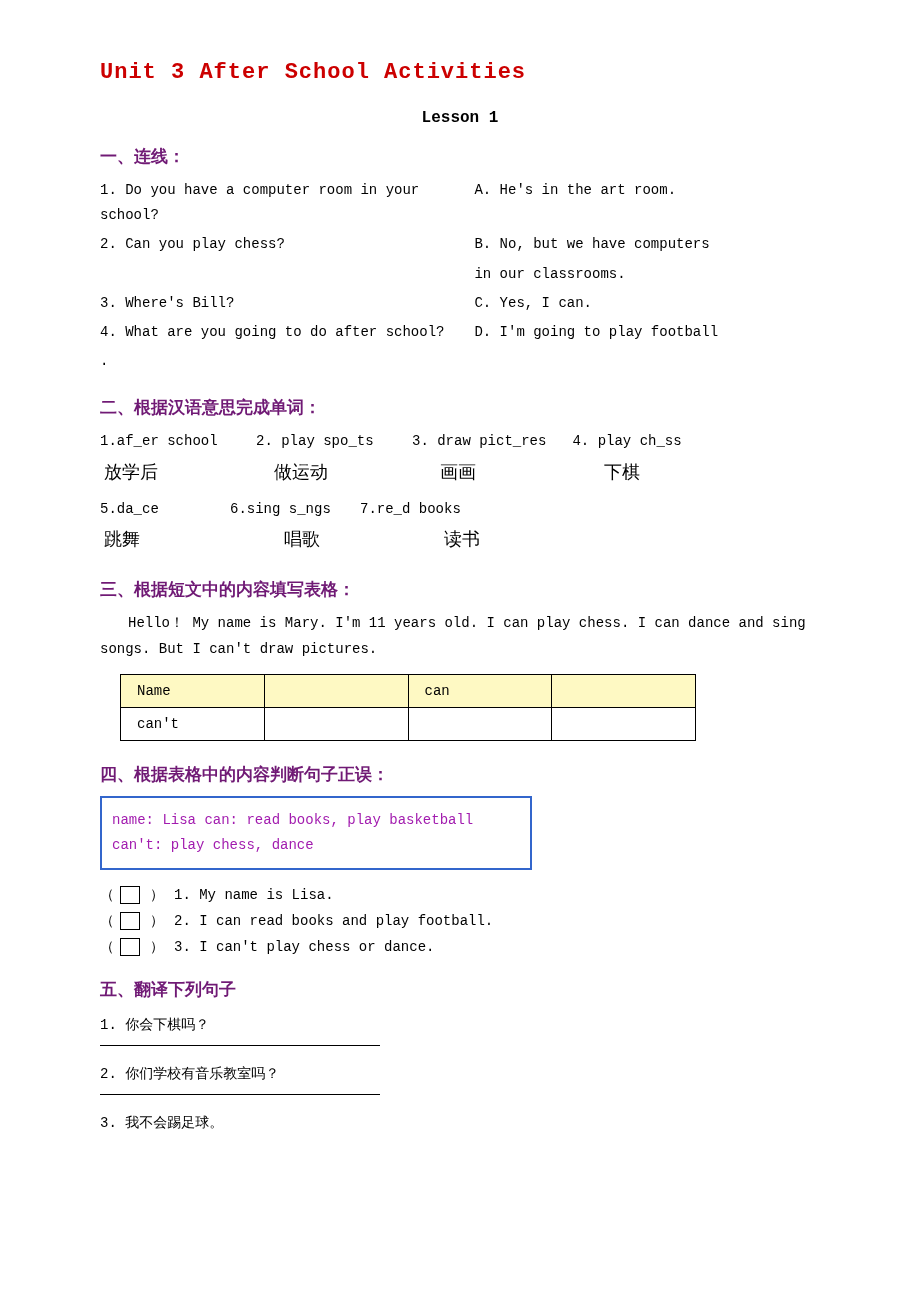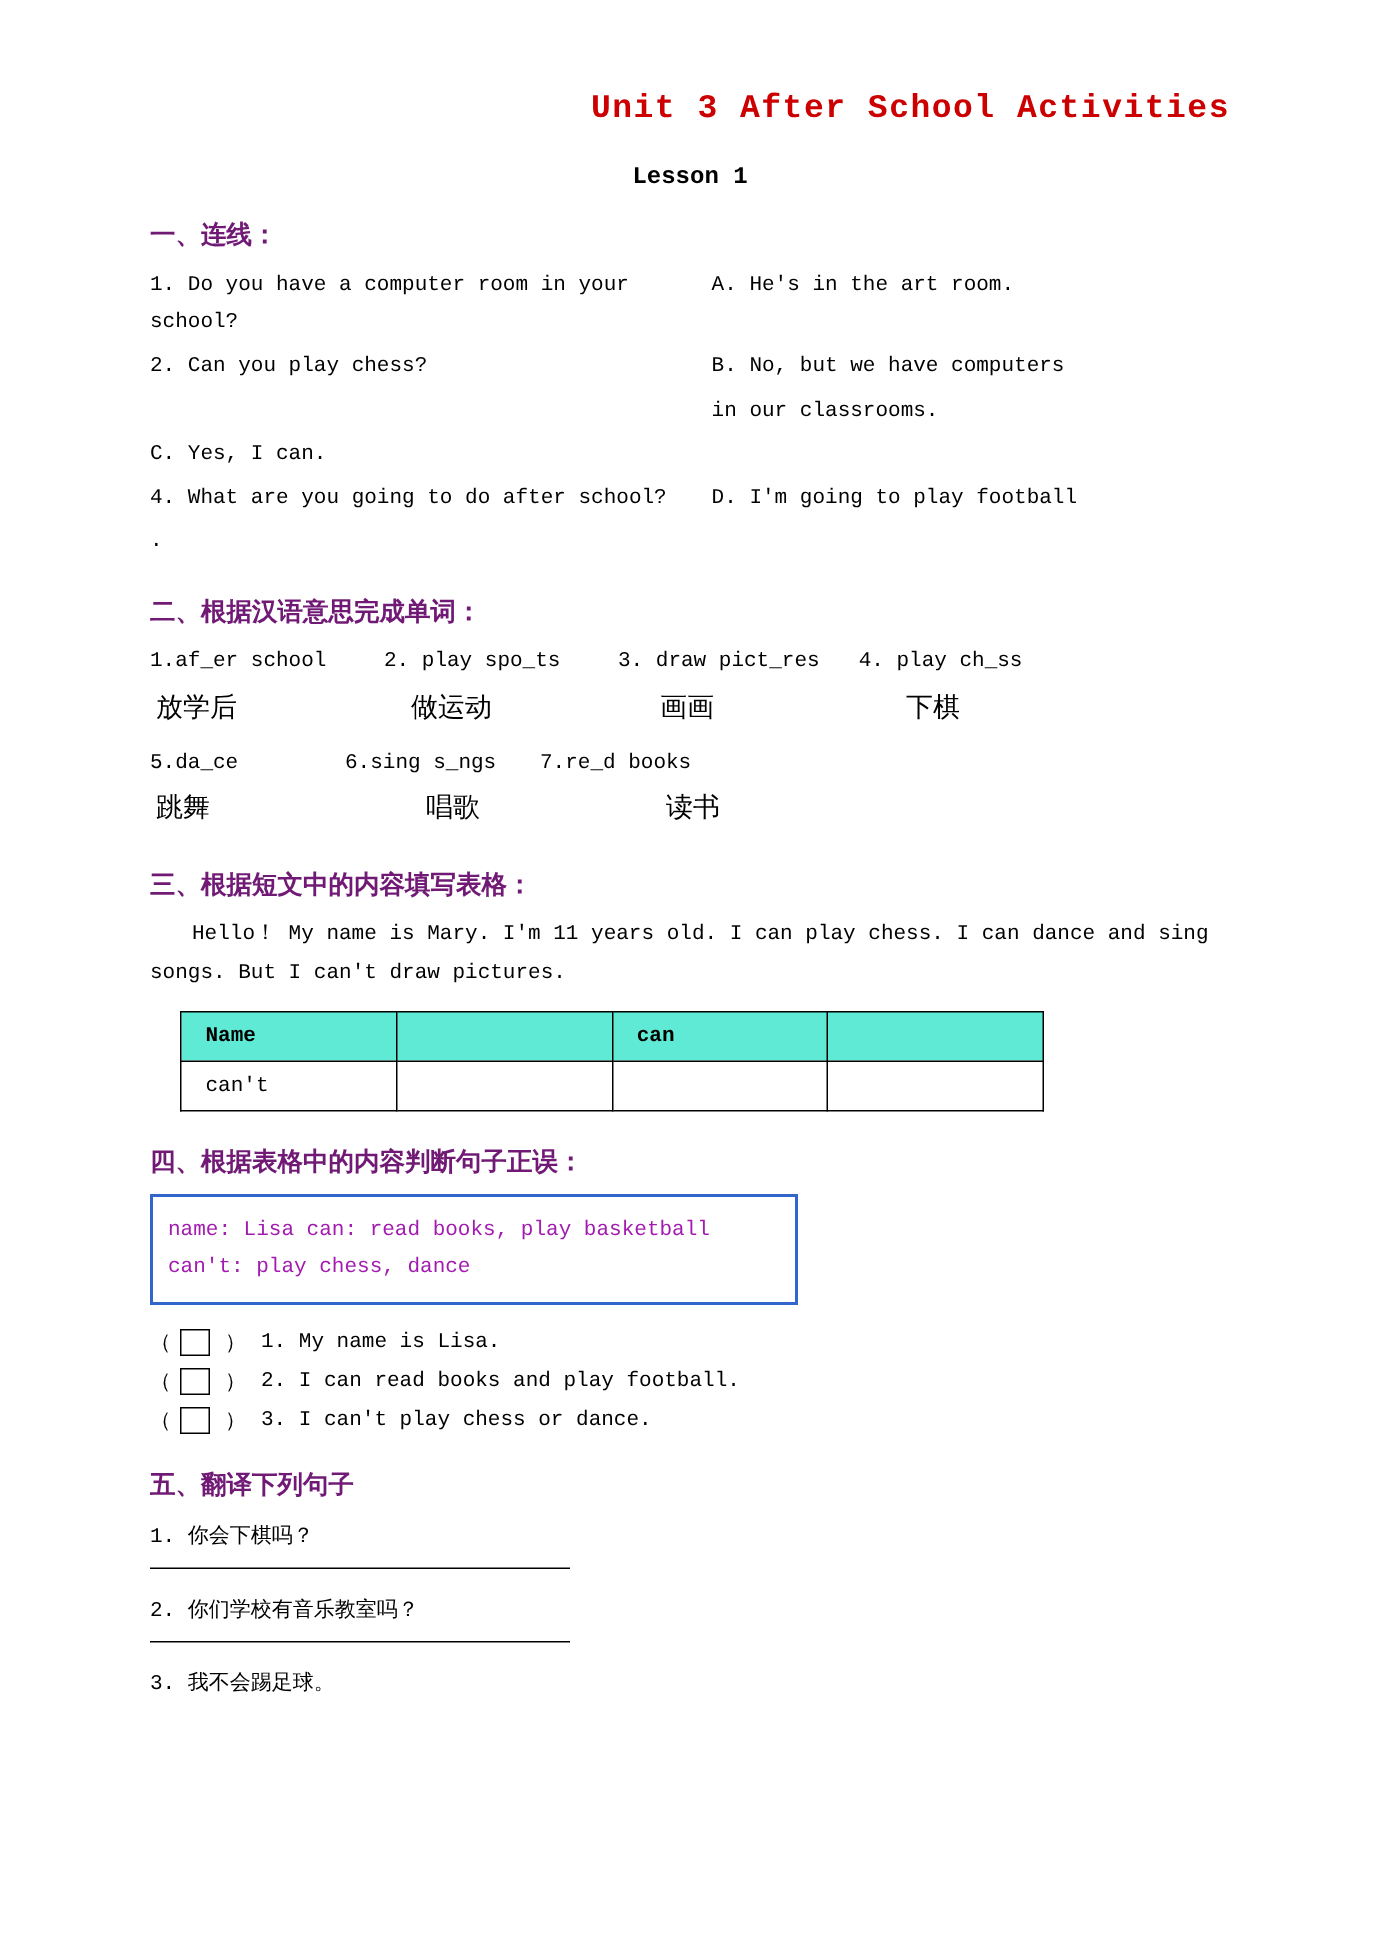--- a/index.html
+++ b/index.html
@@ -11,21 +11,21 @@
     body {
       background: #ffffff;
       font-family: 'Courier New', Courier, monospace;
       color: #000000;
       width: 920px;
       min-height: 1302px;
       padding: 60px 100px;
     }
 
     .page-title {
-      text-align: right;
+      text-align: left;
       color: #cc0000;
       font-size: 22px;
       font-weight: bold;
       letter-spacing: 1px;
       margin-bottom: 18px;
     }
 
     .lesson-label {
       text-align: center;
       font-size: 16px;
@@ -94,22 +94,21 @@
 
     .activity-table td {
       border: 1px solid #000;
       padding: 8px 16px;
       font-size: 14px;
       min-width: 120px;
       min-height: 36px;
     }
 
     .activity-table .header-cell {
-      background: #5eead4;
-      font-weight: bold;
+      background: #fef9c3;
     }
 
     
     .info-box {
       border: 2px solid #3366cc;
       padding: 10px 10px;
       width: 60%;
       margin-bottom: 16px;
       font-size: 14px;
       line-height: 1.8;
@@ -164,20 +163,21 @@
   </div>
   <div class="two-col-row">
     <span class="left-col">2. Can you play chess?</span>
     <span class="right-col">B. No, but we have computers</span>
   </div>
   <div class="two-col-row">
     <span class="left-col"></span>
     <span class="right-col">in our classrooms.</span>
   </div>
   <div class="two-col-row">
+    <span class="left-col">3. Where's Bill?</span>
     <span class="right-col">C. Yes, I can.</span>
   </div>
   <div class="two-col-row">
     <span class="left-col">4. What are you going to do after school?</span>
     <span class="right-col">D. I'm going to play football</span>
   </div>
   <div class="two-col-row">
     <span class="left-col">.</span>
     <span class="right-col"></span>
   </div>

